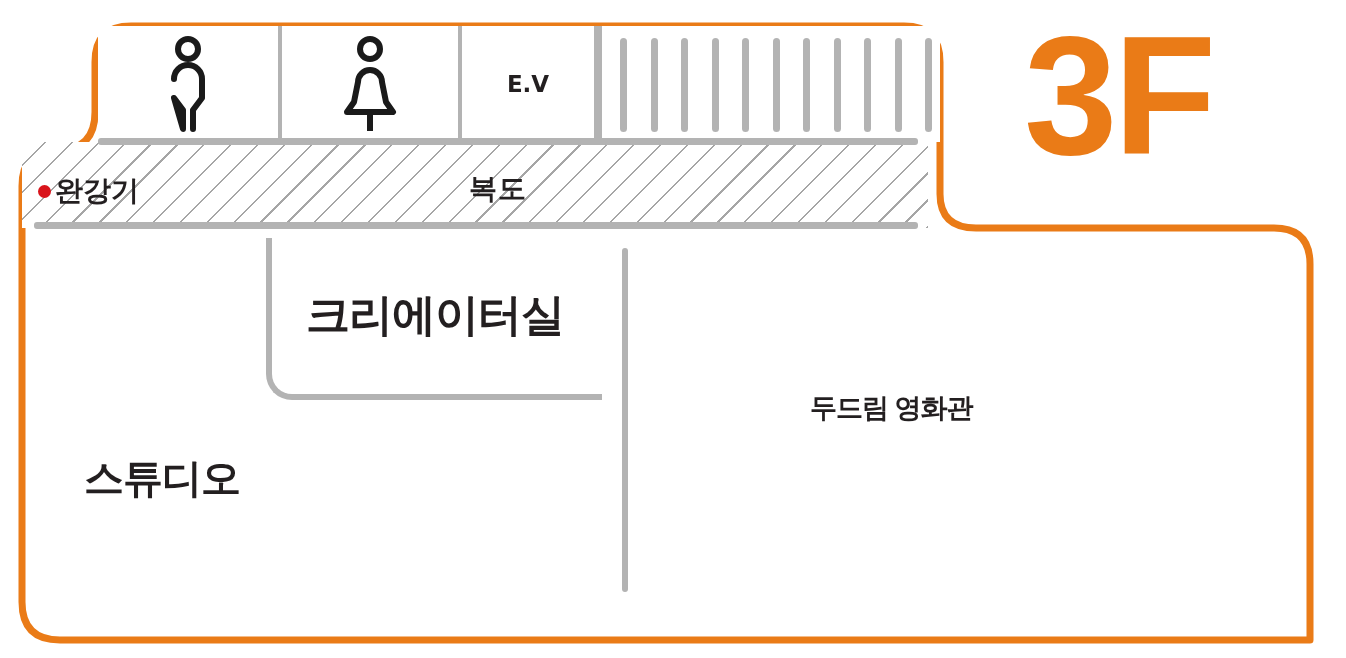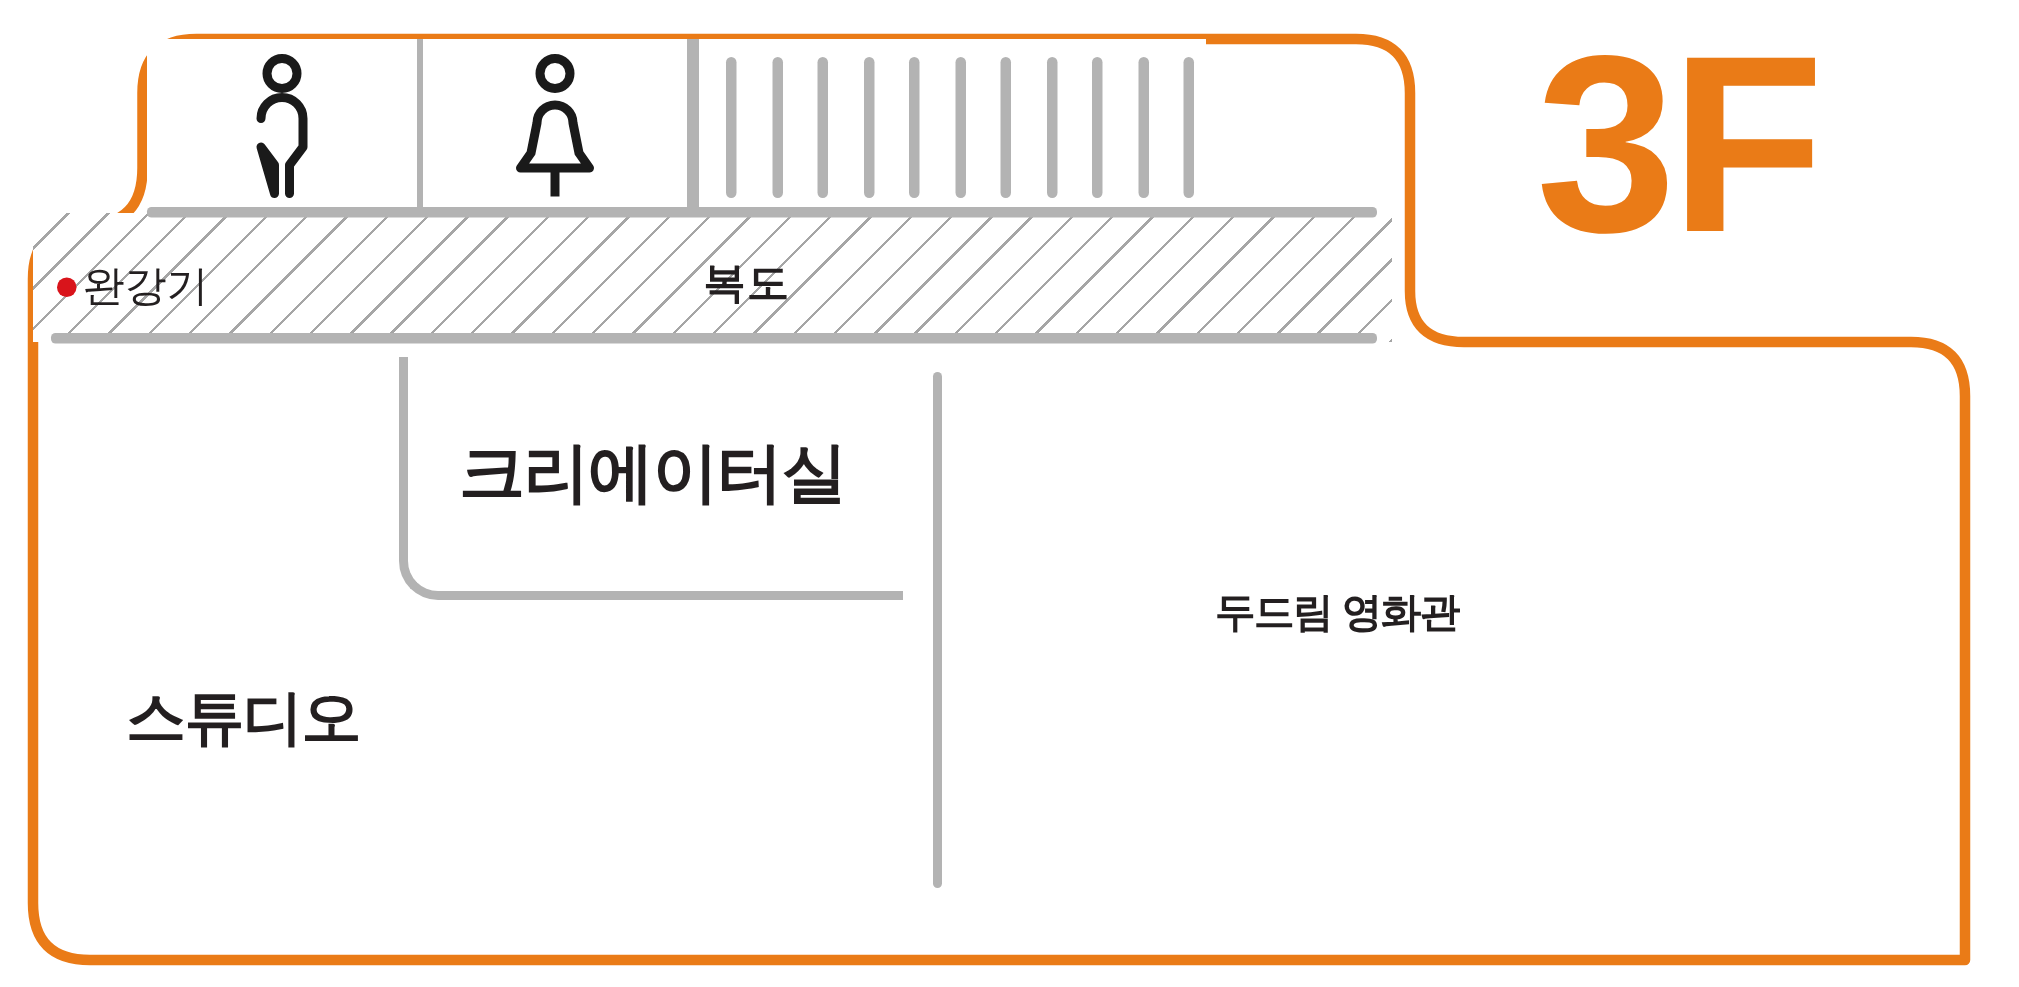--- a/index.html
+++ b/index.html
@@ -160,21 +160,21 @@
   }
   .escape-dot {
     width: 13px;
     height: 13px;
     border-radius: 50%;
     background: #d9141b;
     flex: none;
   }
   .escape-text {
     font-size: 28px;
-    font-weight: normal;
+    font-weight: bold;
     color: #231f20;
     letter-spacing: 0px;
     white-space: nowrap;
   }
   
   .wall-l {
     position: absolute;
     left: 266px;
     top: 238px;
     width: 336px;
@@ -256,20 +256,23 @@
     </div>
 
     <div class="top-cell cell-female">
       <svg class="cell-icon" width="64" height="96" viewBox="0 0 64 96">
         <circle cx="32" cy="13" r="10" fill="none" stroke="#1a1a1a" stroke-width="6"></circle>
         <path d="M 20 46 a 12 12 0 0 1 24 0 L 48 66 L 55 76 L 9 76 L 16 66 Z" fill="none" stroke="#1a1a1a" stroke-width="6" stroke-linejoin="round"></path>
         <line x1="32" y1="76" x2="32" y2="95" stroke="#1a1a1a" stroke-width="6" stroke-linecap="butt"></line>
       </svg>
     </div>
 
+    <div class="top-cell cell-ev">
+      <div class="ev-text">E.V</div>
+    </div>
 
     <div class="top-cell cell-stairs">
       <div class="stair-left-wall"></div>
       <div class="stair-treads">
         <div class="tread"></div>
         <div class="tread"></div>
         <div class="tread"></div>
         <div class="tread"></div>
         <div class="tread"></div>
         <div class="tread"></div>

